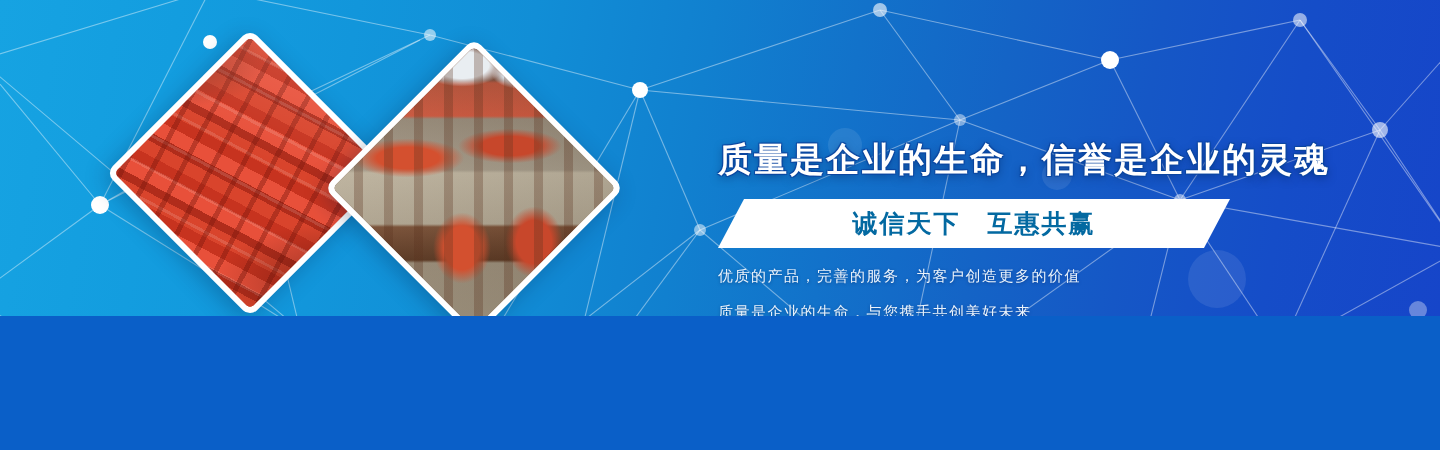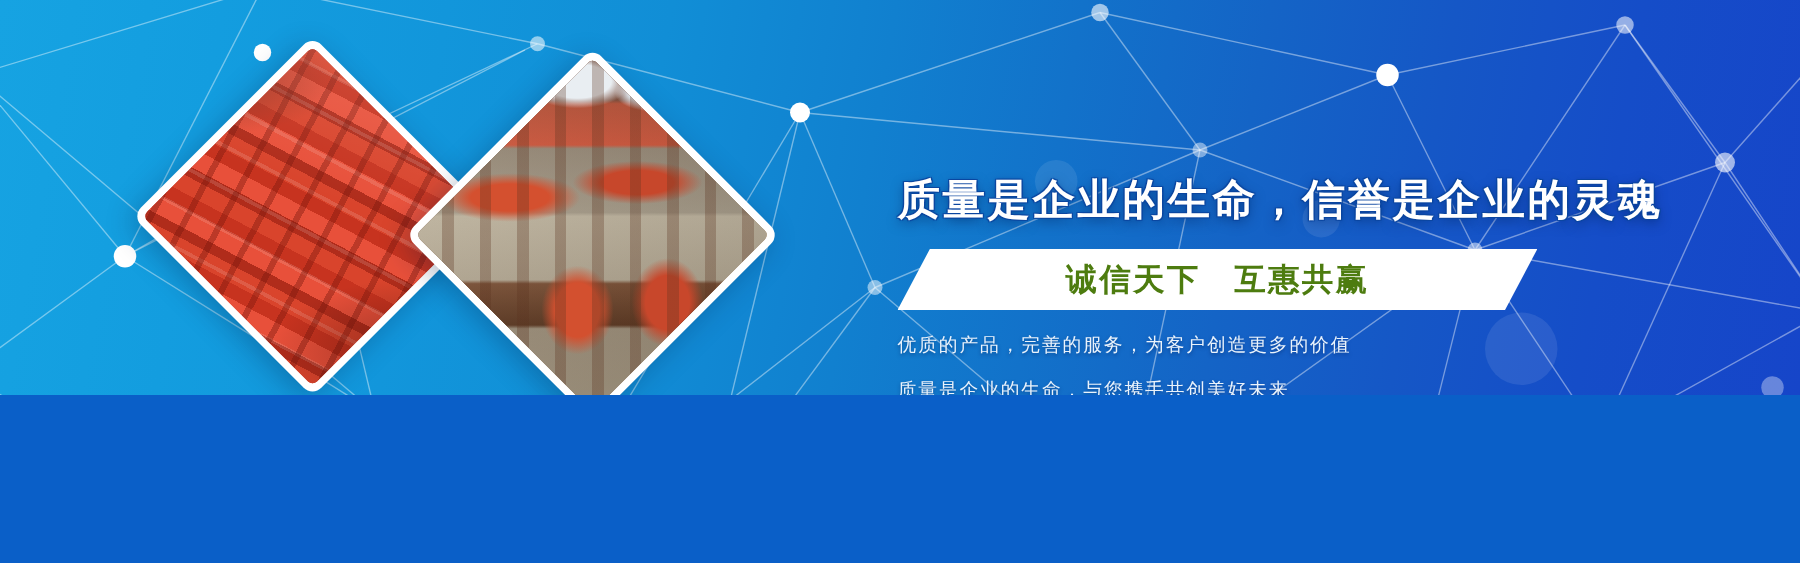--- a/index.html
+++ b/index.html
@@ -116,21 +116,21 @@
   }
   #slogan-bar{
     position:absolute;left:718px;top:199px;
     width:512px;height:49px;
     background:#ffffff;
     clip-path:polygon(26px 0, 100% 0, calc(100% - 26px) 100%, 0 100%);
     display:flex;align-items:center;justify-content:center;
     box-shadow:0 3px 12px rgba(3,28,80,.25);
   }
   #slogan-text{
-    font-size:25px;font-weight:bold;color:#4d7c0f;
+    font-size:25px;font-weight:bold;color:#0369a1;
     letter-spacing:2px;white-space:nowrap;
   }
   .subline{
     position:absolute;left:718px;
     font-size:15px;color:#eaf3fc;
     letter-spacing:1.5px;white-space:nowrap;
     text-shadow:0 1px 3px rgba(5,35,95,.5);
   }
   #subline-1{top:267px;}
   #subline-2{top:303px;}

